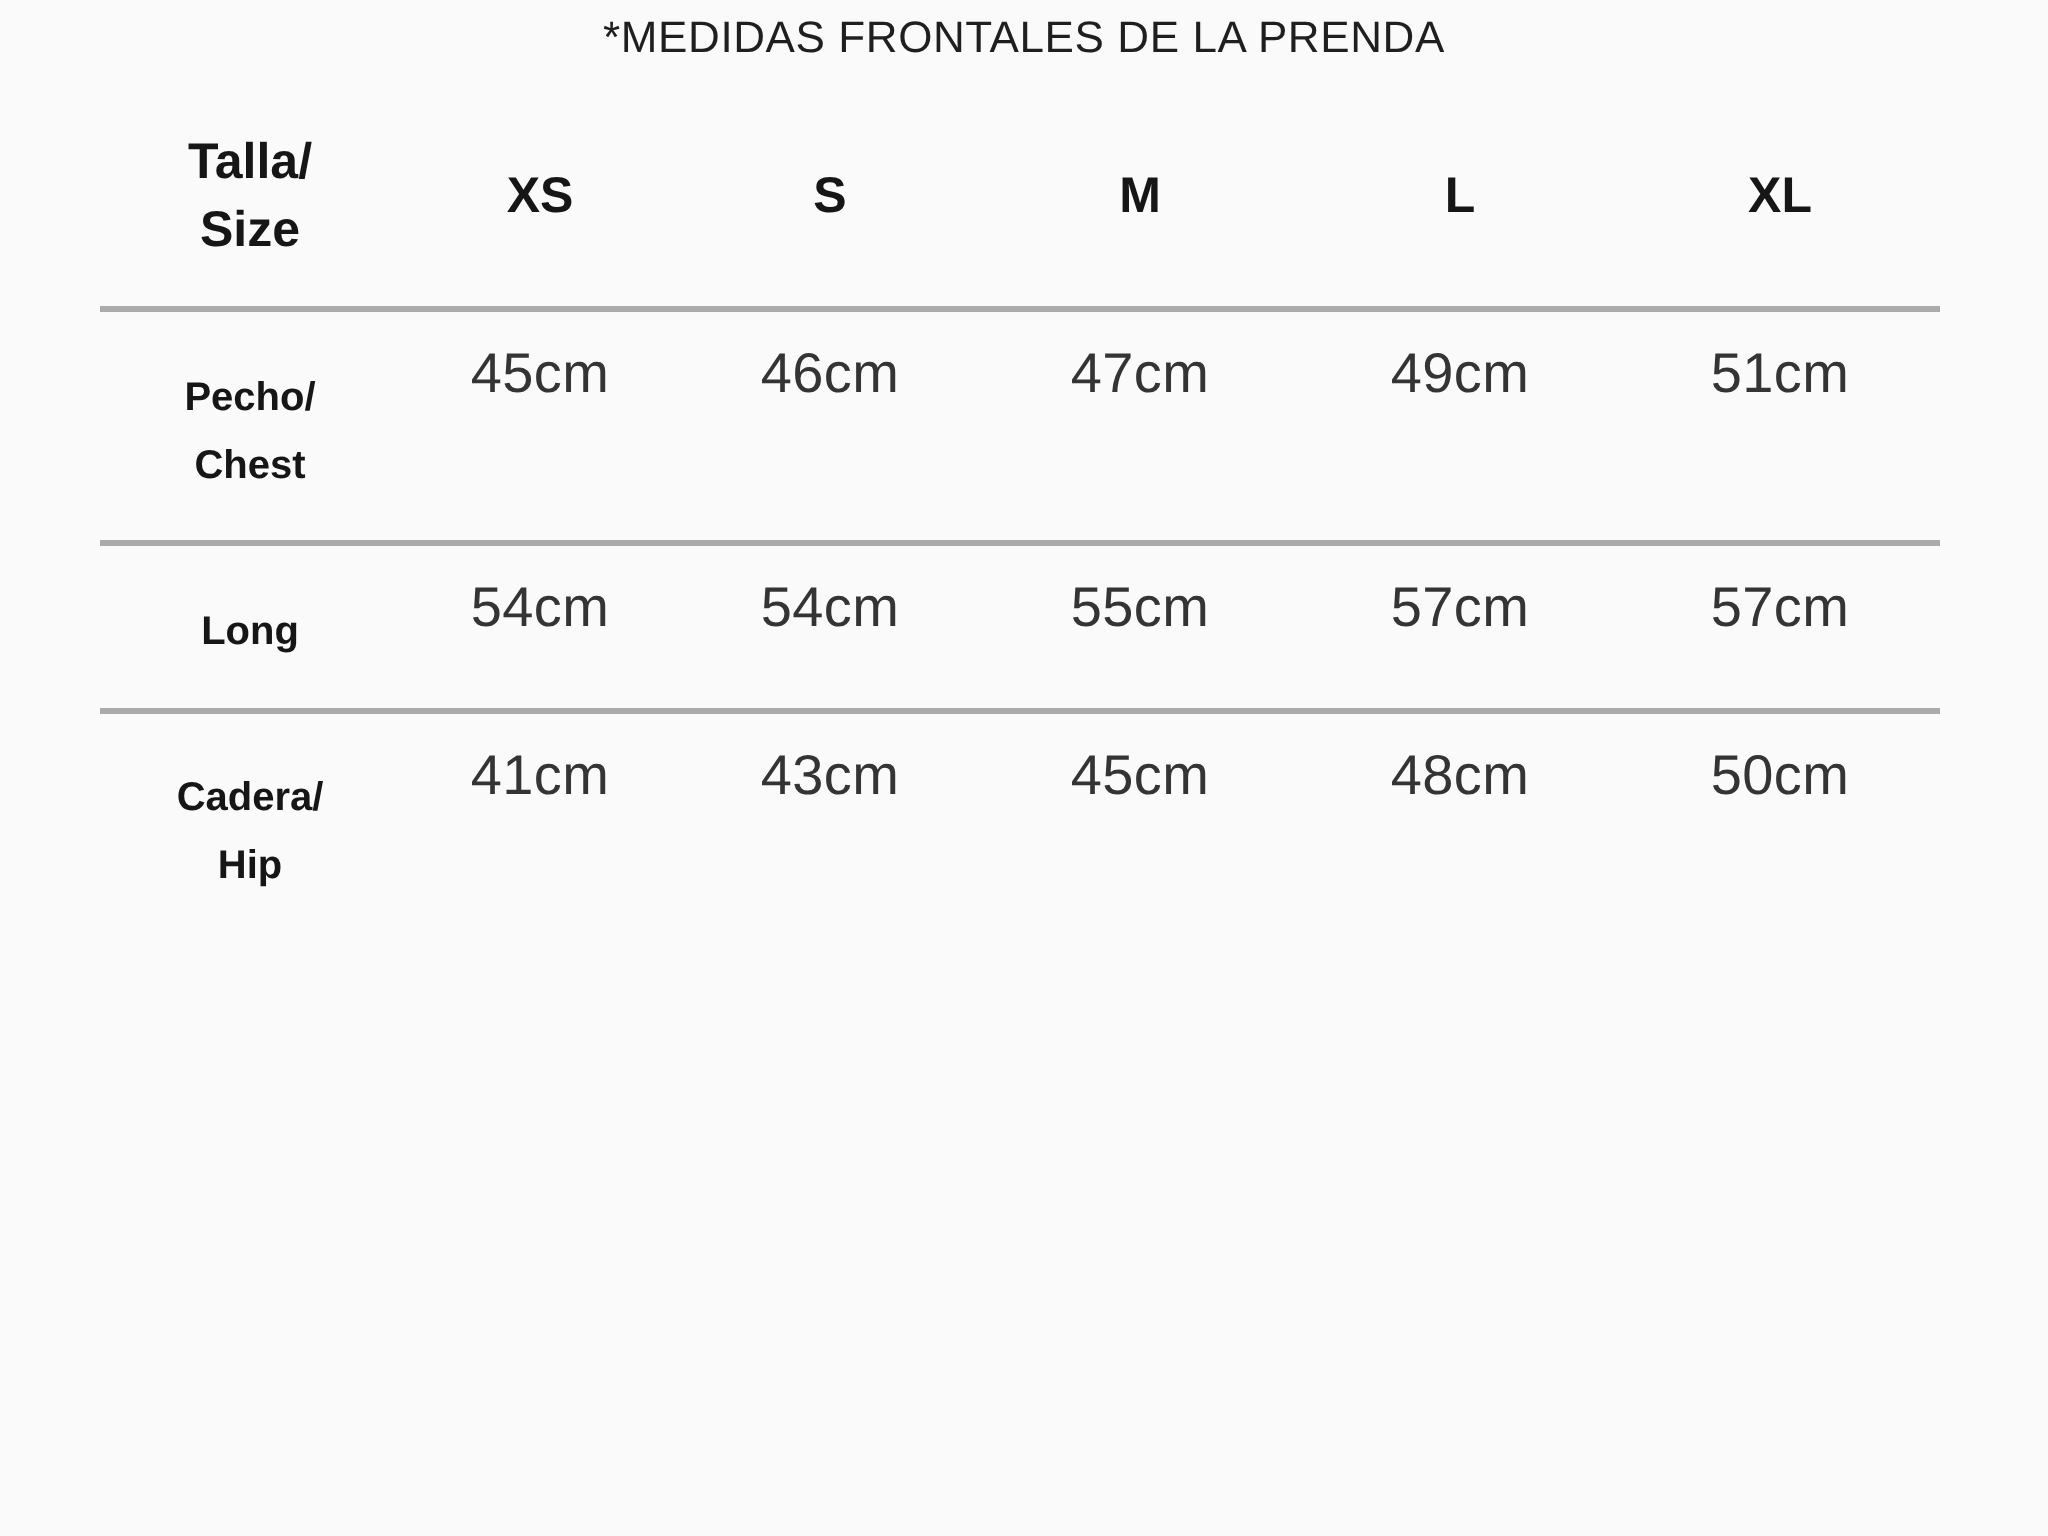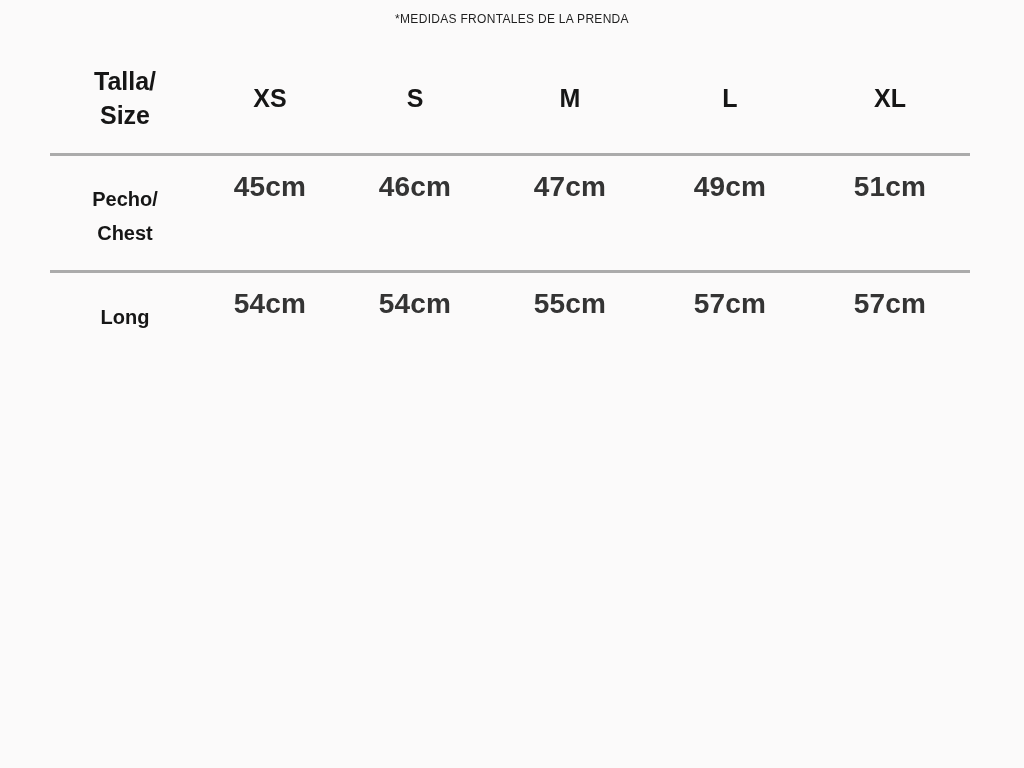--- a/index.html
+++ b/index.html
@@ -15,21 +15,21 @@
     text-align: center;
     font-size: 48px;
     line-height: 50px;
     font-weight: 800;
     letter-spacing: -1px;
     color: #111111;
   }
   .subtitle {
     margin-top: 8px;
     text-align: center;
-    font-size: 12px;
+    font-size: 22px;
     line-height: 22px;
     font-weight: 400;
     letter-spacing: 0.3px;
     color: #1f1f1f;
   }
   table.size-chart {
     margin: 14px 0 0 50px;
     width: 920px;
     border-collapse: collapse;
     table-layout: fixed;
@@ -51,21 +51,21 @@
     font-weight: 700;
     color: #161616;
     line-height: 34px;
     padding-top: 6px;
   }
   tbody td {
     vertical-align: top;
     text-align: center;
     padding-top: 15px;
     font-size: 28px;
-    font-weight: 700;
+    font-weight: 400;
     color: #343434;
     letter-spacing: 0.2px;
   }
   tr.row-tall   { height: 117px; }
   tr.row-mid    { height: 114px; }
   tr.row-short  { height: 84px; }
 </style>
 </head>
 <body>
 
@@ -110,15 +110,26 @@
         <th>
           <div>Long</div>
           <div></div>
         </th>
         <td>54cm</td>
         <td>54cm</td>
         <td>55cm</td>
         <td>57cm</td>
         <td>57cm</td>
       </tr>
+      <tr class="row-mid">
+        <th>
+          <div>Cadera/</div>
+          <div>Hip</div>
+        </th>
+        <td>41cm</td>
+        <td>43cm</td>
+        <td>45cm</td>
+        <td>48cm</td>
+        <td>50cm</td>
+      </tr>
     </tbody>
   </table>
 </div>
 
 </body></html>

